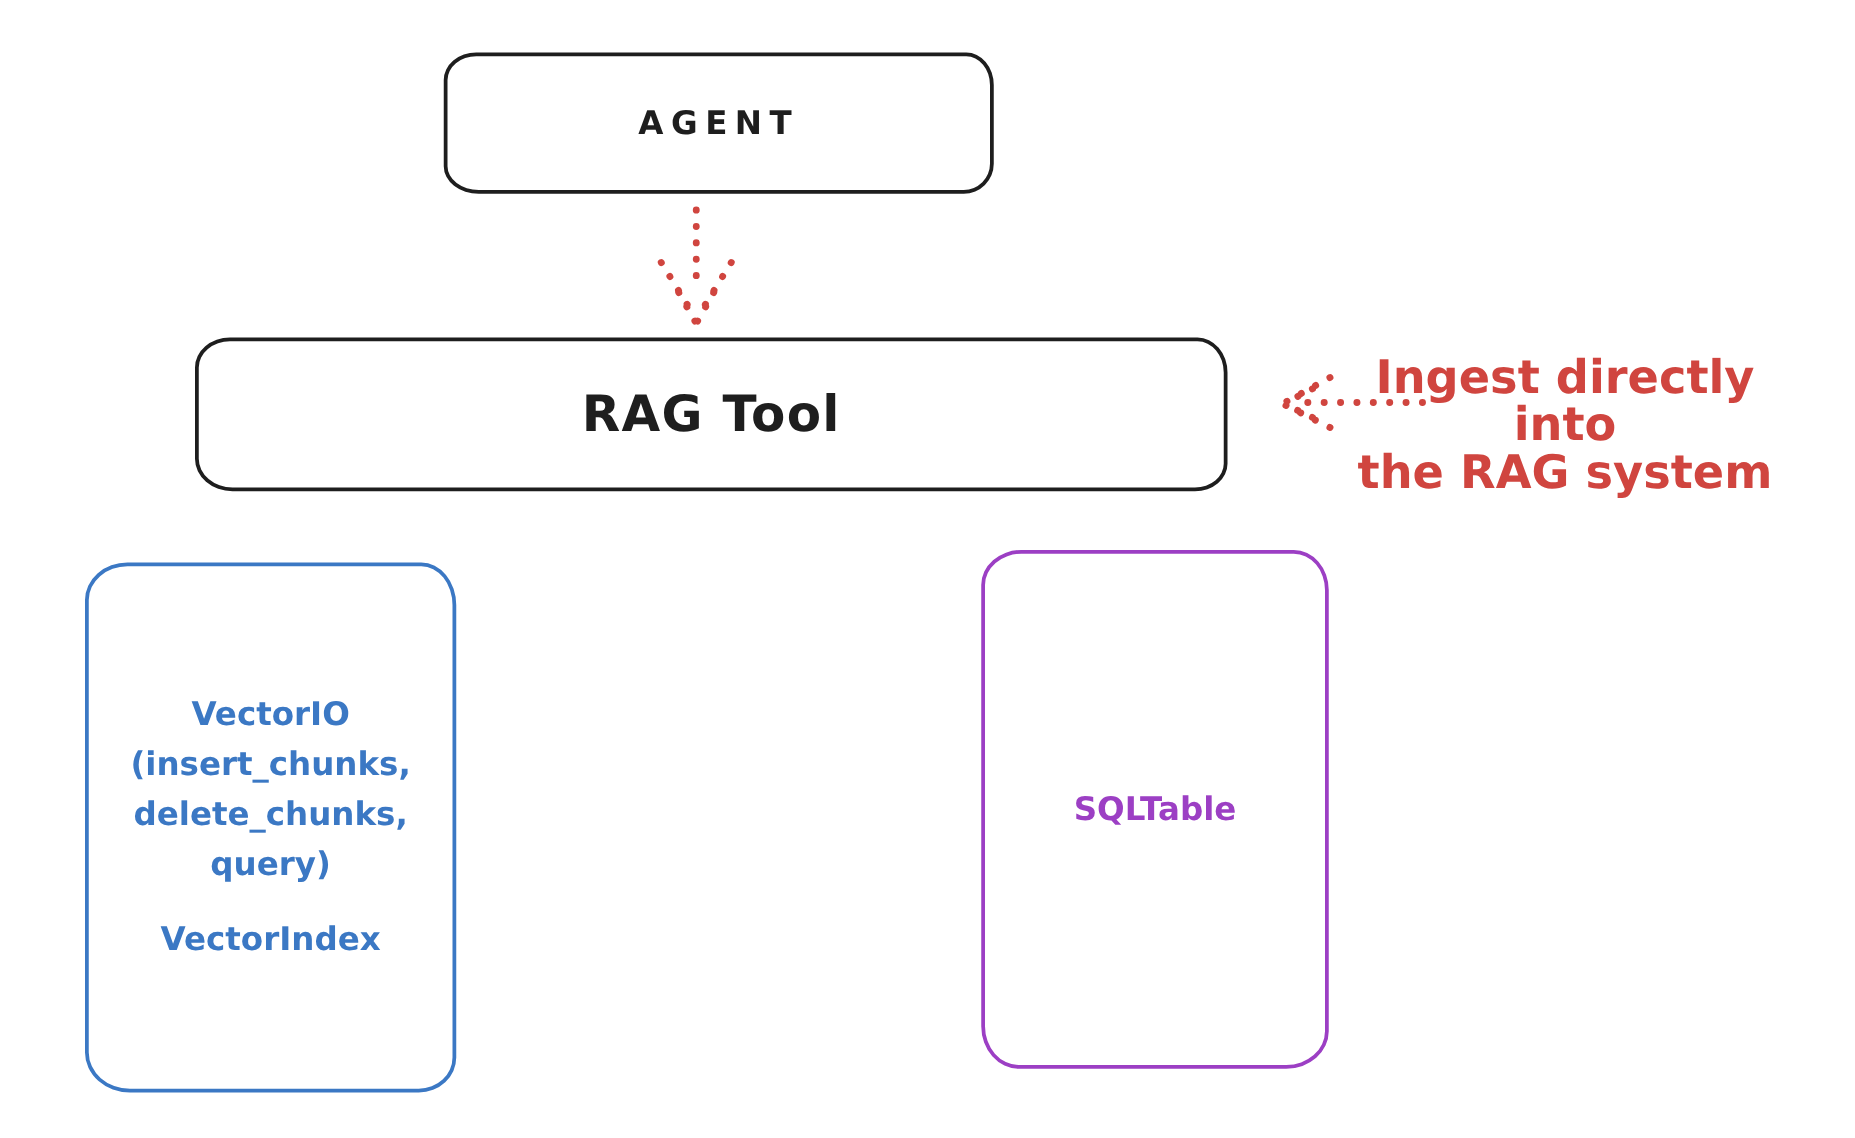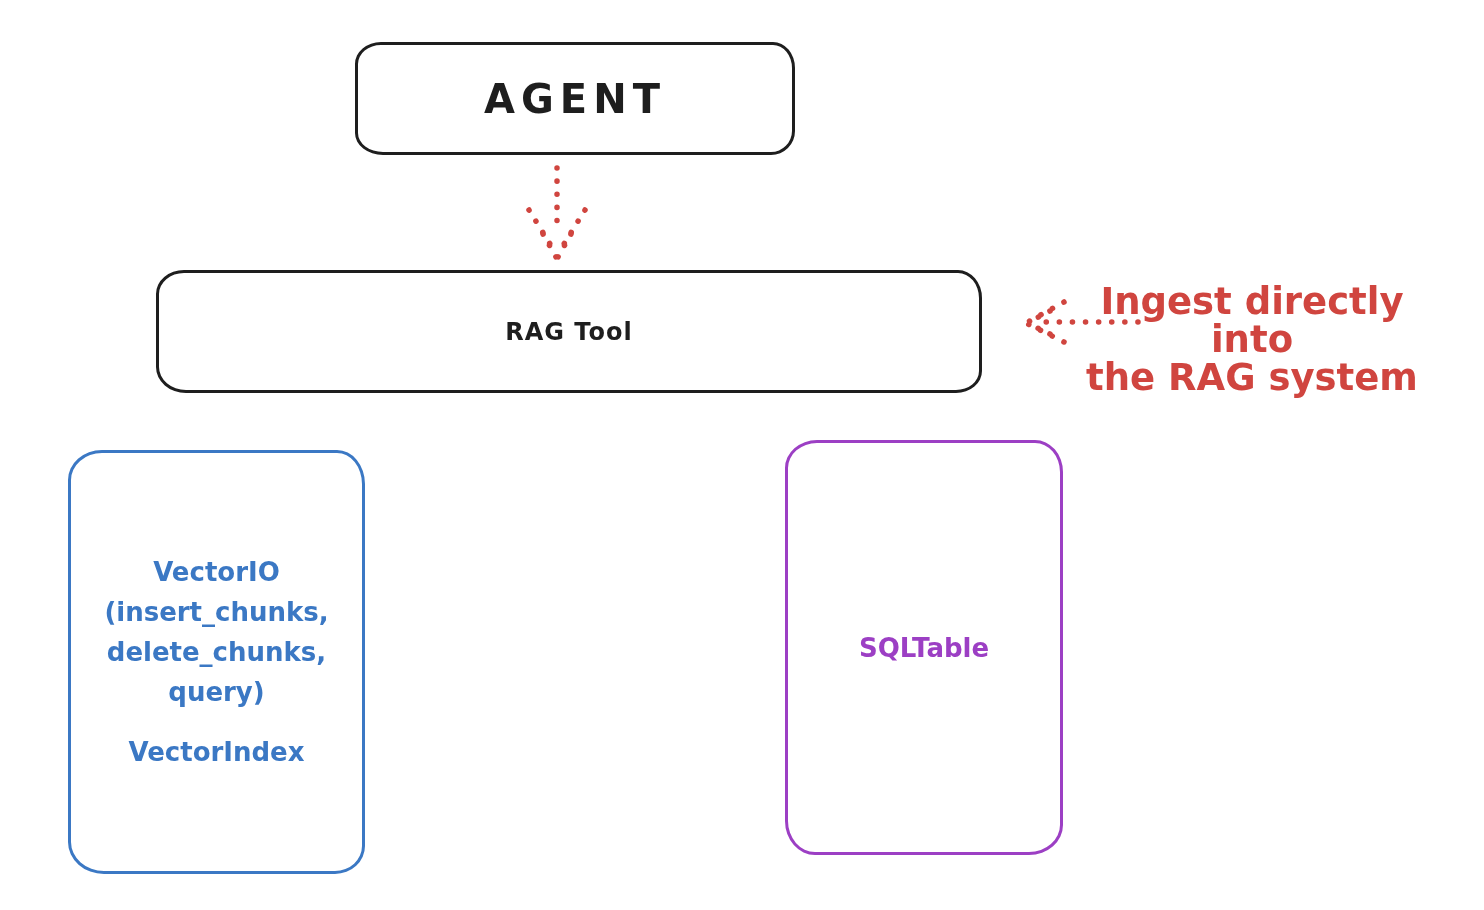--- a/index.html
+++ b/index.html
@@ -24,31 +24,31 @@
     align-items: center;
     justify-content: center;
     box-sizing: border-box;
   }
   .node-agent {
     left: 355px; top: 42px;
     width: 440px; height: 113px;
     border-radius: 26px 22px 24px 28px / 22px 26px 24px 22px;
   }
   .node-agent .label {
-    font-size: 40px;
+    font-size: 26px;
     font-weight: 700;
     letter-spacing: 6px;
   }
   .node-rag {
     left: 156px; top: 270px;
     width: 826px; height: 123px;
     border-radius: 28px 24px 26px 30px / 24px 28px 22px 26px;
   }
   .node-rag .label {
-    font-size: 24px;
+    font-size: 40px;
     font-weight: 600;
     letter-spacing: 1px;
   }
   .arrow-overlay {
     position: absolute;
     left: 0; top: 0;
     width: 1484px; height: 910px;
     pointer-events: none;
   }
   .annotation {

